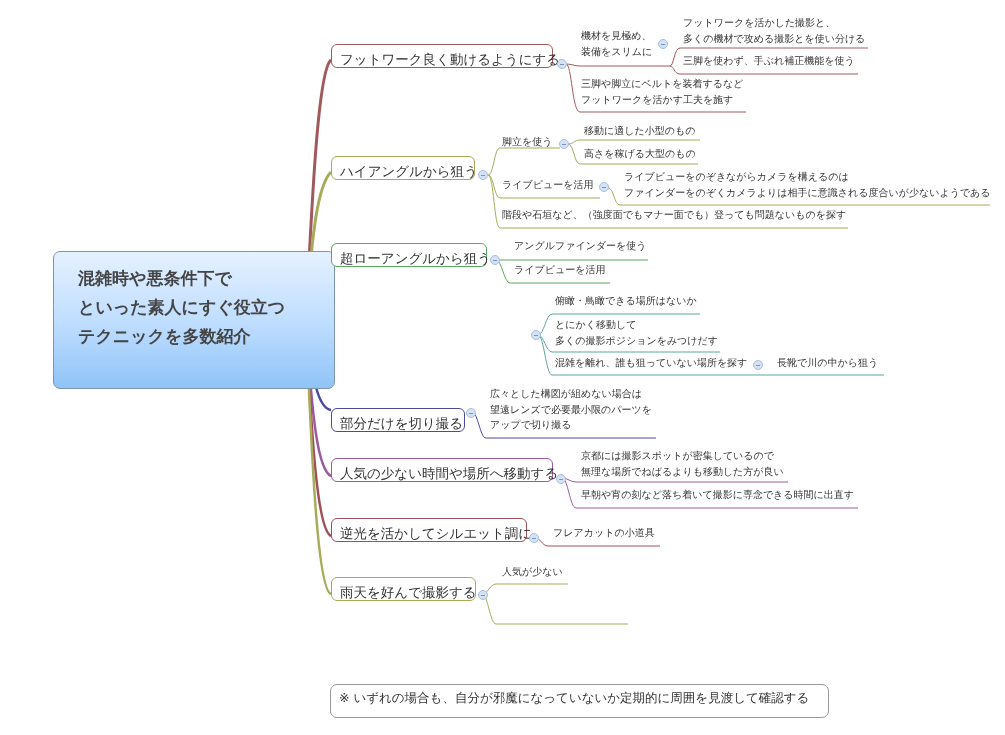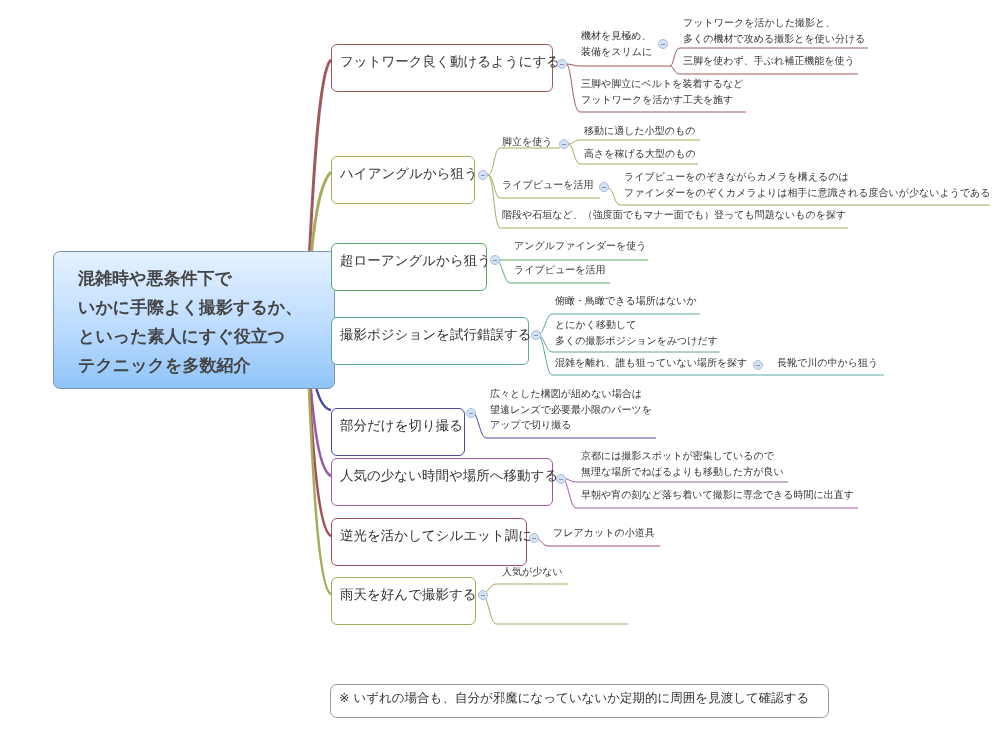--- a/index.html
+++ b/index.html
@@ -9,23 +9,23 @@
   svg.links { position: absolute; left: 0; top: 0; width: 1005px; height: 735px; pointer-events: none; }
   .root {
     position: absolute; left: 16px; top: 251px; width: 282px; height: 138px;
     border: 1px solid #7c96b0; border-radius: 7px; box-sizing: border-box;
     background: linear-gradient(to bottom, #e5f1ff 0%, #bcdcff 55%, #8fc4f7 100%);
     padding: 12px 10px 10px 24px;
     font-size: 17px; line-height: 29px; color: #444; font-weight: bold; margin-left: 37px;
   }
   .root span { display: block; white-space: nowrap; }
   .main {
-    position: absolute; box-sizing: border-box; height: 48px;
+    position: absolute; box-sizing: border-box; height: 24px;
     border: 1px solid; border-radius: 6px; background: #fff;
-    font-size: 13.5px; line-height: 32px; padding: 0 8px; white-space: nowrap; color: #333;
+    font-size: 13.5px; line-height: 32px; padding: 0 8px; white-space: nowrap; color: #333; font-family: Liberation Mono, monospace;
   }
   .sub {
     position: absolute; font-size: 10px; line-height: 15.5px; color: #333; white-space: nowrap;
   }
   .sub span { display: block; }
   .toggle {
     position: absolute; width: 10px; height: 10px; border-radius: 50%;
     background: #d4e2f5; border: 1px solid #a8bedf; box-sizing: border-box;
   }
   .toggle::after { content: ""; position: absolute; left: 2px; right: 2px; top: 4px; height: 1px; background: #7b93bb; }
@@ -78,21 +78,20 @@
     <path d="M562 478 C568 478, 570 508, 576 508 H858" stroke="#9a5aa0" stroke-width="1" fill="none"></path>
 
     <path d="M534 537 C540 537, 542 546, 548 546 H660" stroke="#a0505a" stroke-width="1" fill="none"></path>
 
     <path d="M482 594 C488 594, 490 584, 496 584 H568" stroke="#a8ab5a" stroke-width="1" fill="none"></path>
     <path d="M482 594 C488 594, 490 624, 496 624 H628" stroke="#a8ab5a" stroke-width="1" fill="none"></path>
   </svg>
 
   <div class="root">
     <span>混雑時や悪条件下で</span>
-    <span>いかに手際よく撮影するか、</span>
     <span>といった素人にすぐ役立つ</span>
     <span>テクニックを多数紹介</span>
   </div>
 
   <div class="main" style="left:331px; top:44px; width:222px; border-color:#a05a5e;">
     <span>フットワーク良く動けるようにする</span>
   </div>
   <div class="toggle" style="left:557px; top:59px;"></div>
   <div class="sub" style="left:581px; top:28px;">
     <span>機材を見極め、</span>
@@ -141,23 +140,20 @@
     <span>超ローアングルから狙う</span>
   </div>
   <div class="toggle" style="left:490px; top:255px;"></div>
   <div class="sub" style="left:514px; top:238px;">
     <span>アングルファインダーを使う</span>
   </div>
   <div class="sub" style="left:514px; top:262px;">
     <span>ライブビューを活用</span>
   </div>
 
-  <div class="main" style="left:331px; top:317px; width:198px; border-color:#5aa8a0;">
-    <span>撮影ポジションを試行錯誤する</span>
-  </div>
   <div class="toggle" style="left:531px; top:330px;"></div>
   <div class="sub" style="left:555px; top:293px;">
     <span>俯瞰・鳥瞰できる場所はないか</span>
   </div>
   <div class="sub" style="left:555px; top:317px;">
     <span>とにかく移動して</span>
     <span>多くの撮影ポジションをみつけだす</span>
   </div>
   <div class="sub" style="left:555px; top:355px;text-align:center;">
     <span>混雑を離れ、誰も狙っていない場所を探す</span>

